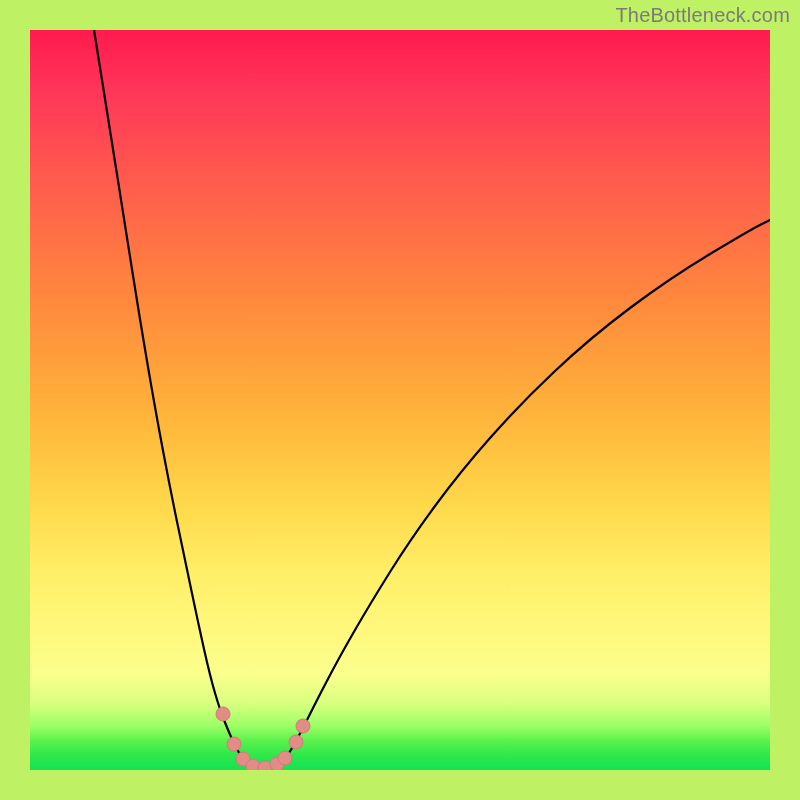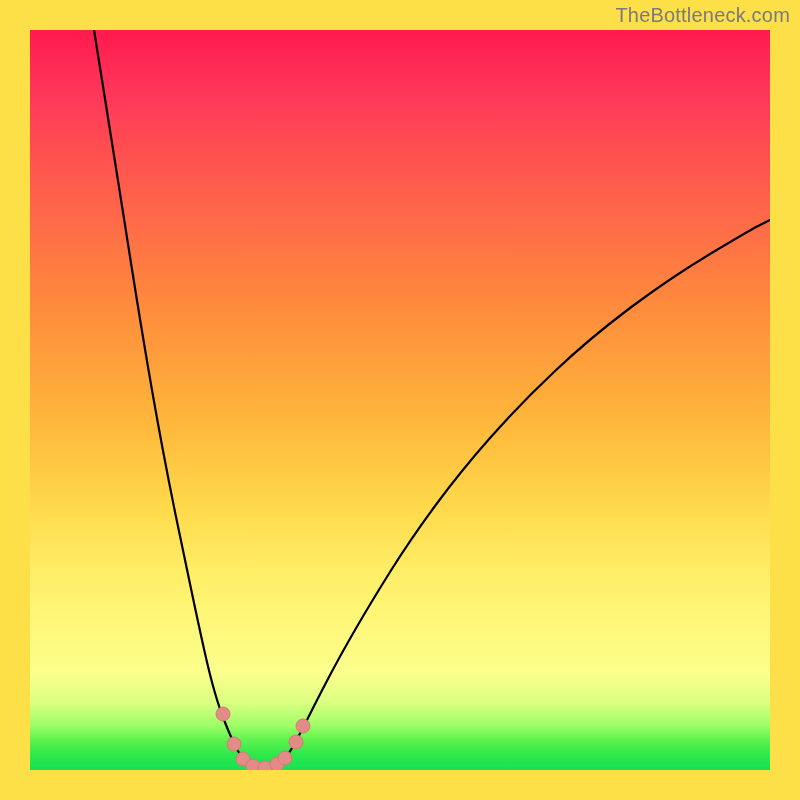--- a/index.html
+++ b/index.html
@@ -6,21 +6,21 @@
     margin: 0;
     padding: 0;
     width: 800px;
     height: 800px;
     overflow: hidden;
     font-family: Arial, Helvetica, sans-serif;
   }
   .outer {
     width: 800px;
     height: 800px;
-    background: #fde047;
+    background: #bef264;
     position: relative;
   }
   .watermark {
     position: absolute;
     top: 4px;
     right: 10px;
     color: #7a7a7a;
     font-size: 20px;
     font-weight: 400;
     letter-spacing: 0.2px;

